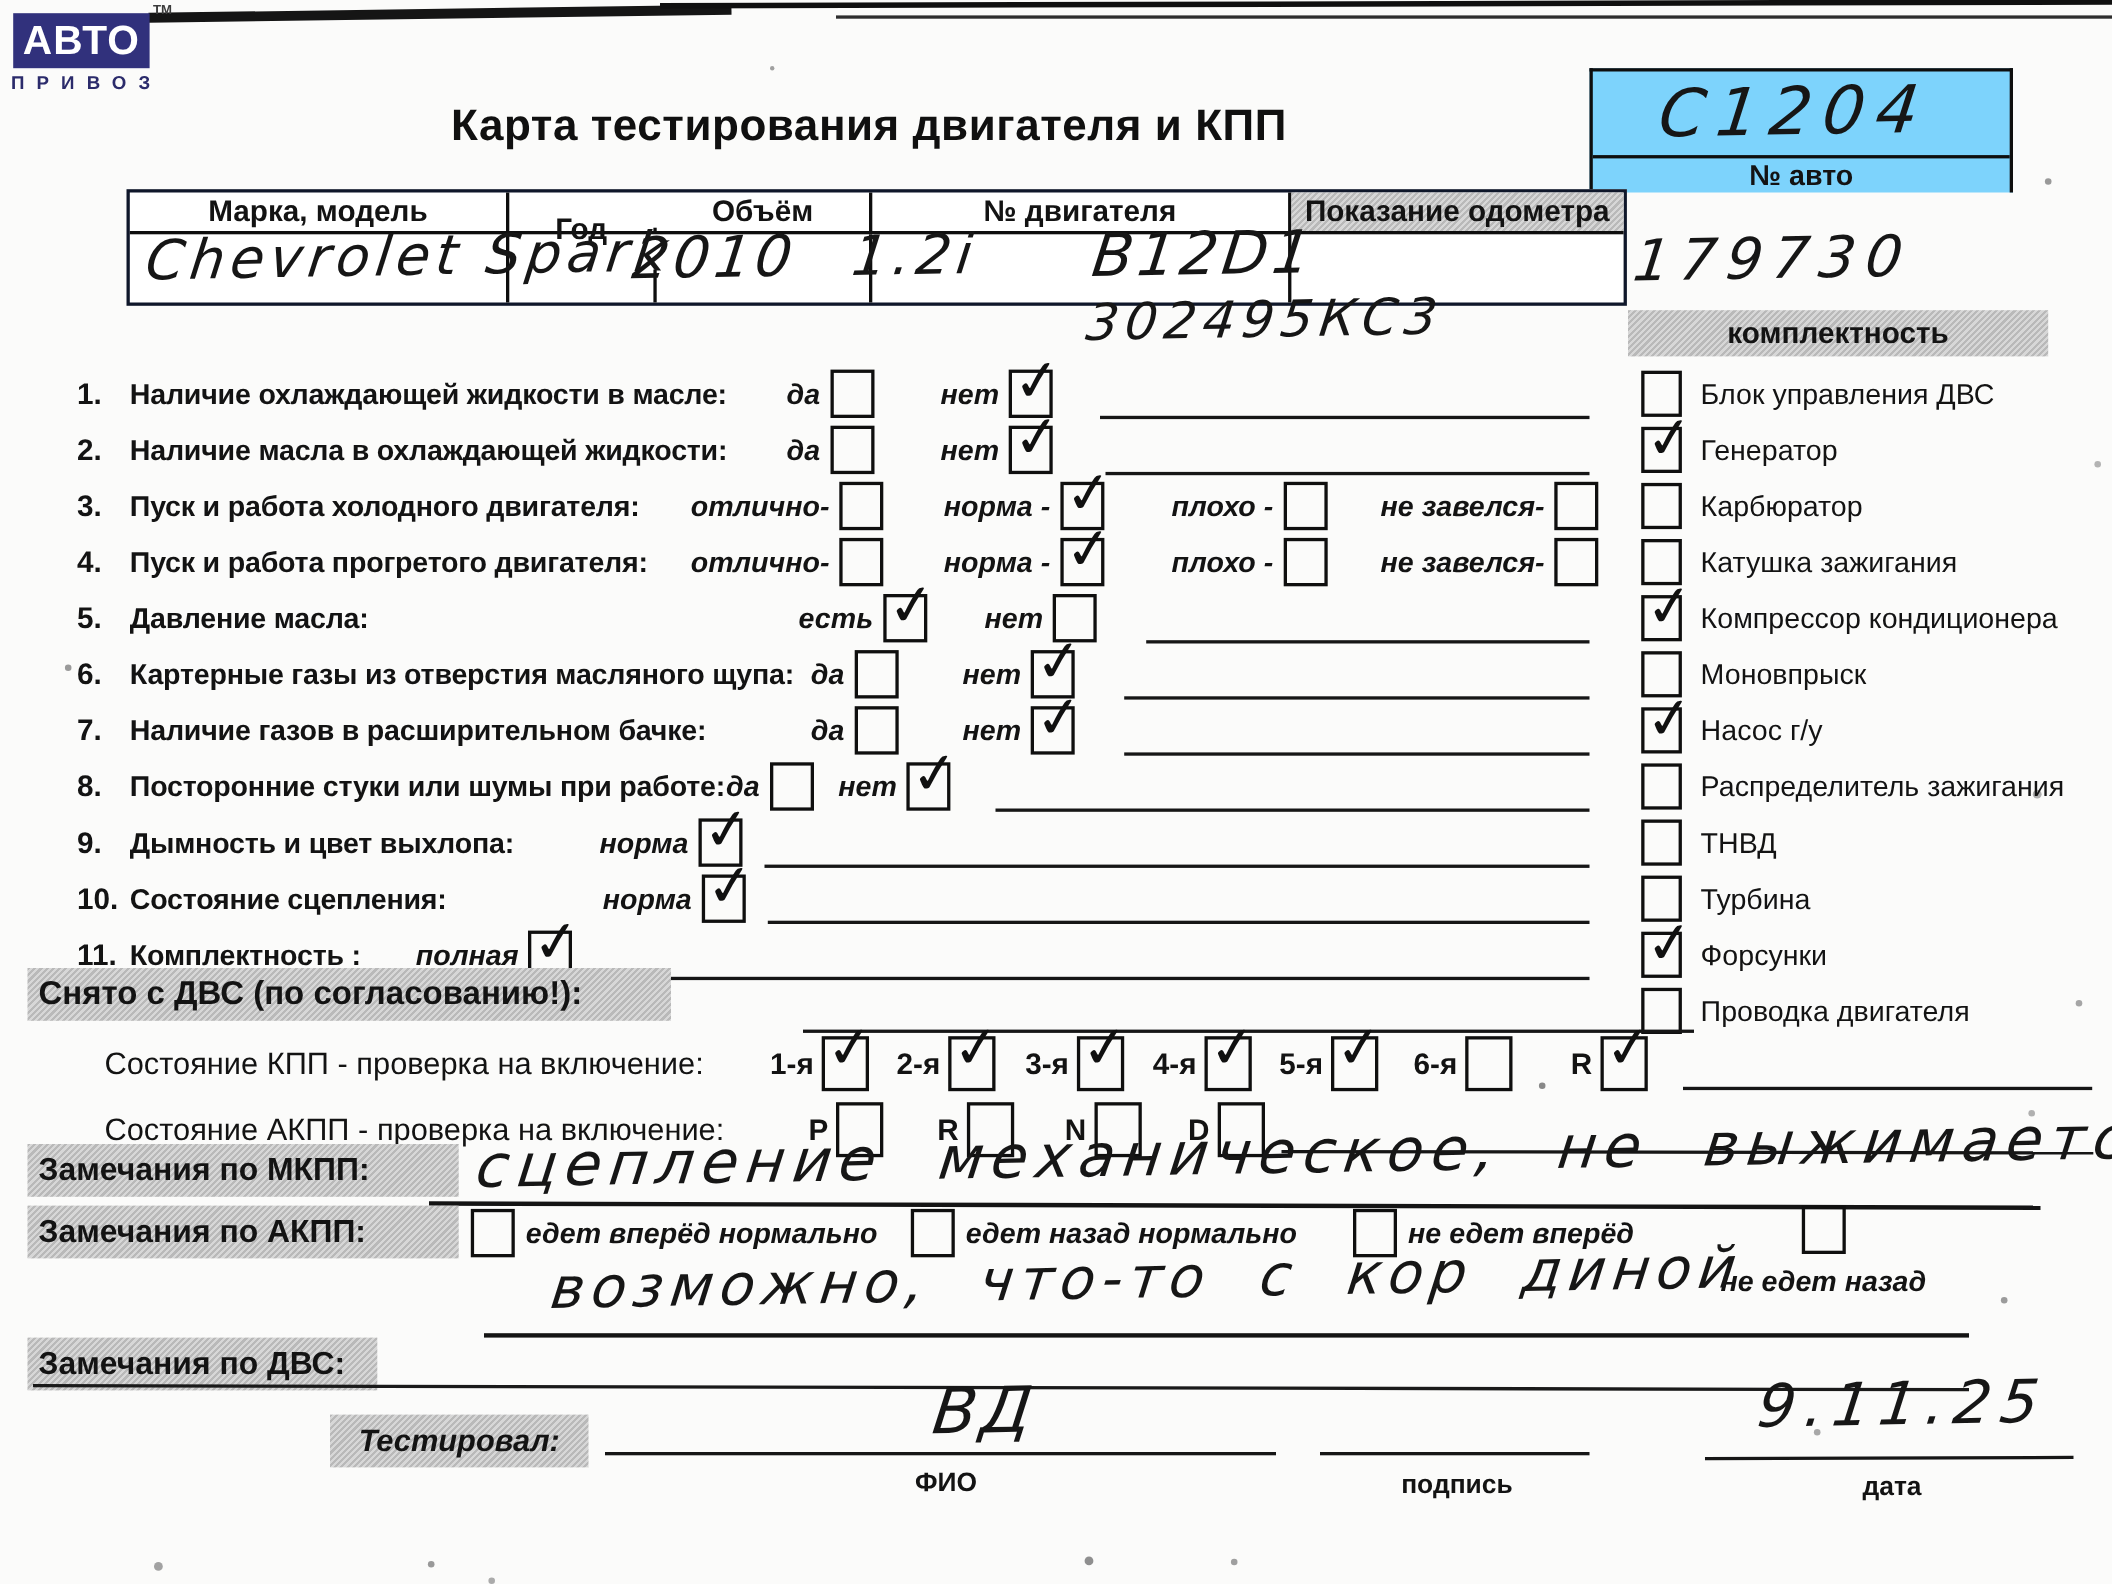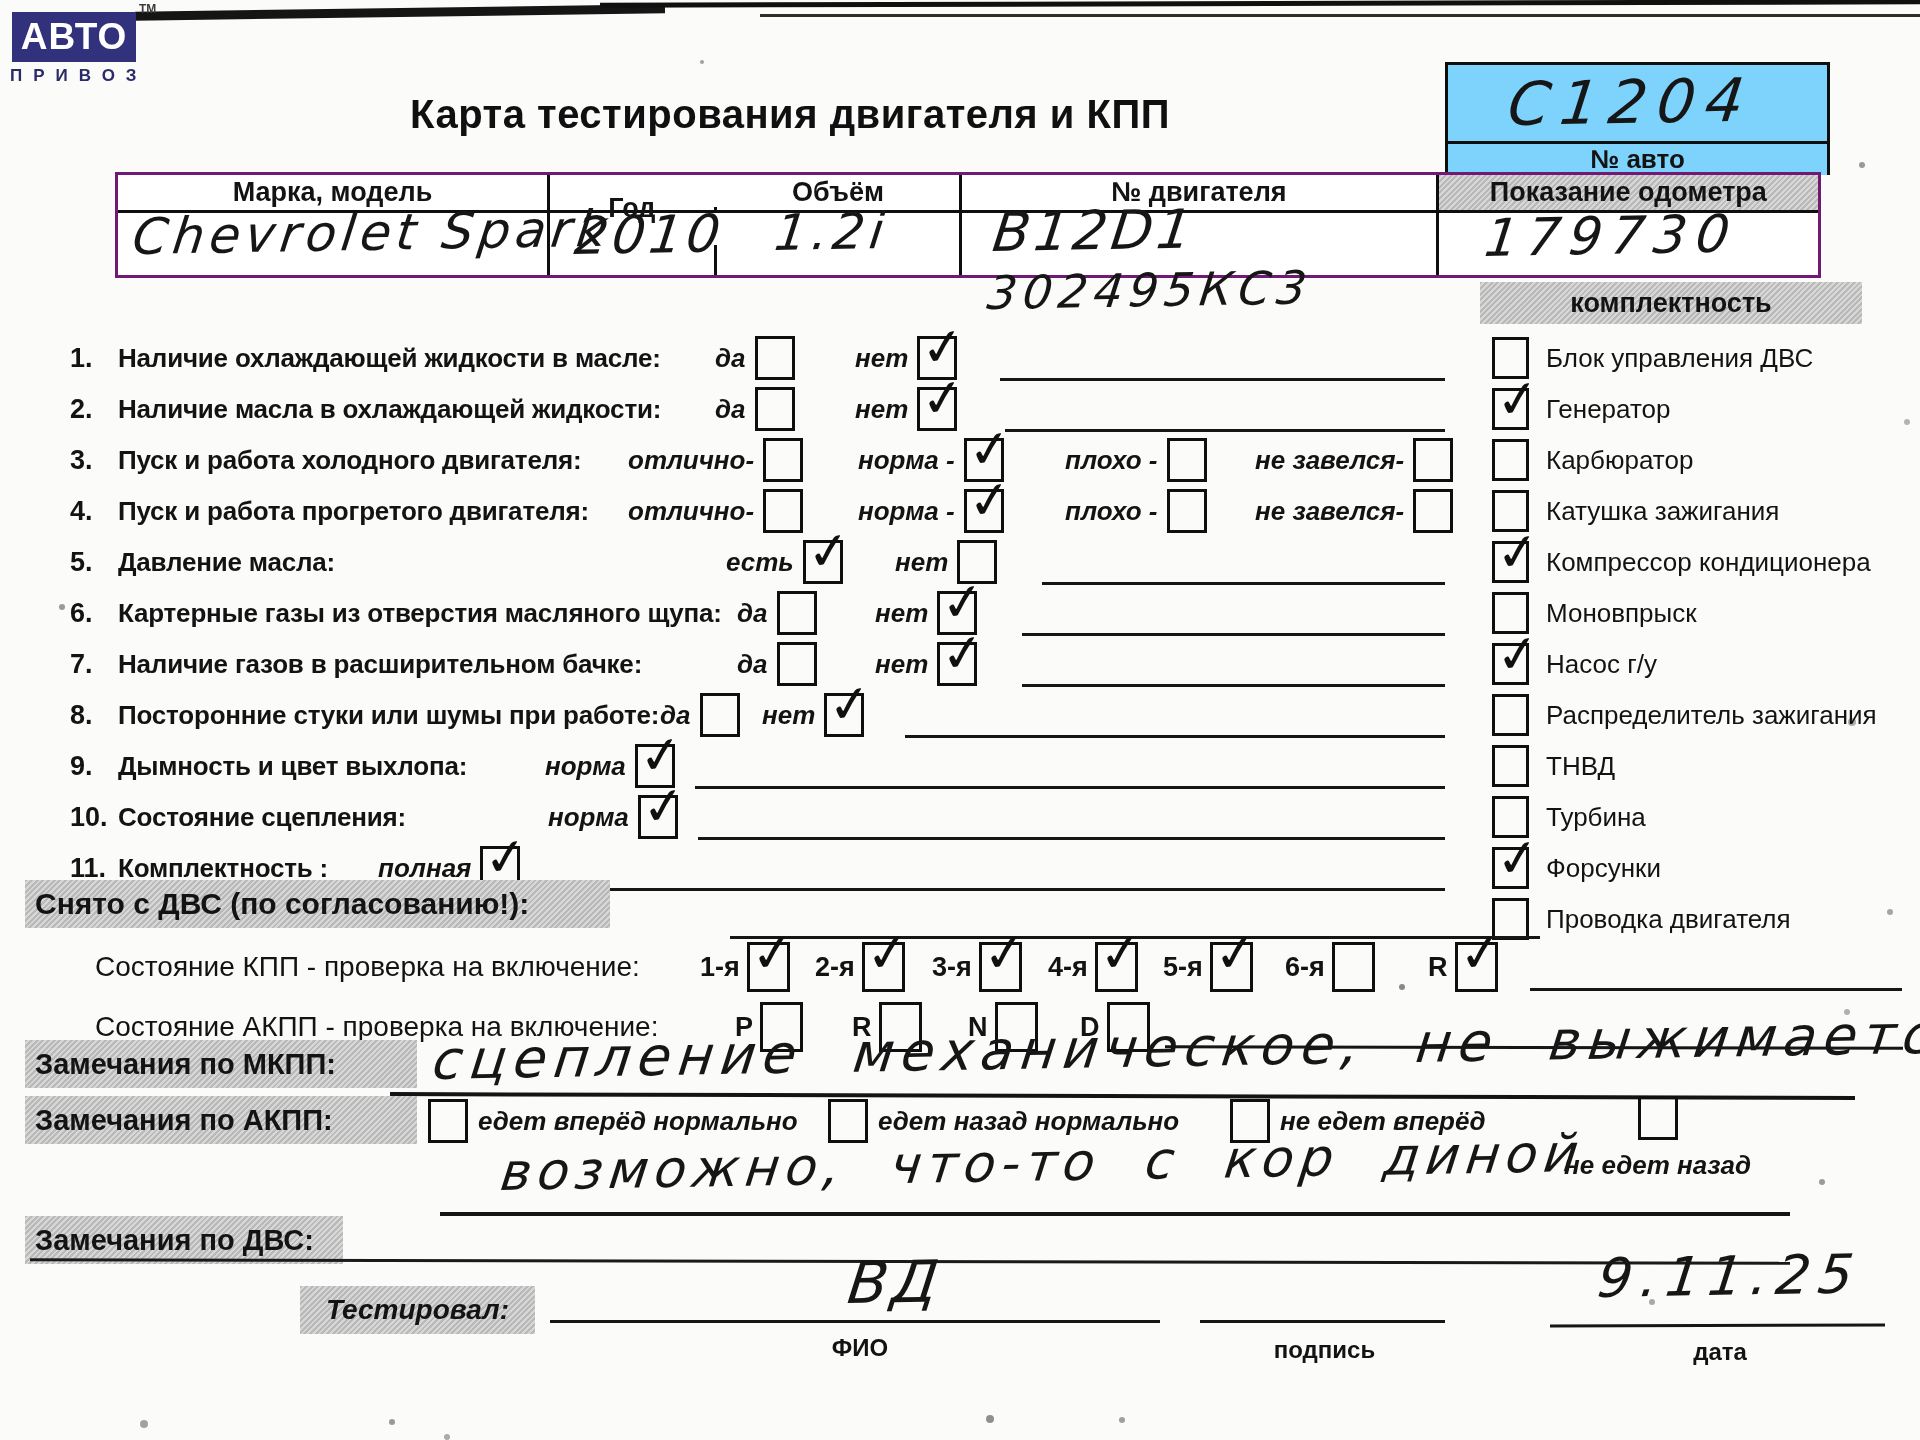--- a/index.html
+++ b/index.html
@@ -35,21 +35,21 @@
 
   
   .band { background-image: repeating-linear-gradient(135deg, #b9b9b9 0 2px, #d7d7d7 2px 4px); }
 
   
   .auto-box { left:1445px; top:62px; width:385px; border:3px solid #0e0e0e; border-bottom:none; background:#7dd3fc; }
   .auto-val-area { height:76px; position:relative; }
   .auto-label-row { height:34px; border-top:3px solid #0e0e0e; display:flex; align-items:center; justify-content:center; font-weight:bold; font-size:26px; }
 
   
-  .vt-wrap { left:115px; top:172px; width:1706px; border:3px solid #701a75; background:#fff; }
+  .vt-wrap { left:115px; top:172px; width:1364px; border:3px solid #0f172a; background:#fff; }
   .vt-head { display:flex; height:38px; border-bottom:3px solid #0e0e0e; }
   .vt-data { display:flex; height:62px; }
   .vt-cell, .vt-dcell { border-right:3px solid #0e0e0e; }
   .vt-cell:last-child, .vt-dcell:last-child { border-right:none; }
   .vt-cell { display:flex; align-items:center; justify-content:center; font-weight:bold; font-size:27px; }
   .cw1{width:435px;} .cw2{width:168px;margin-top:32px;} .cw3{width:247px;} .cw4{width:480px;} .cw5{width:382px;}
 
   
   .hw { position:absolute; font-family:"DejaVu Sans",sans-serif; font-style:italic; color:#161616;
         transform:skewX(-8deg) rotate(-1deg); transform-origin:left bottom; white-space:nowrap; line-height:1; }

